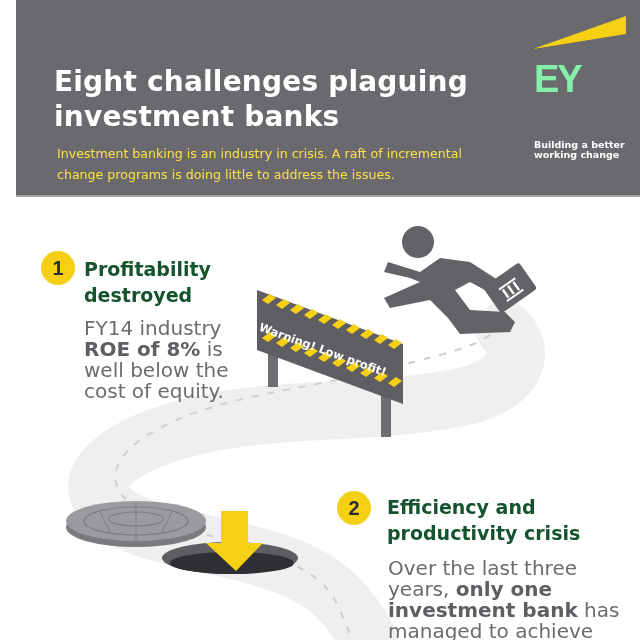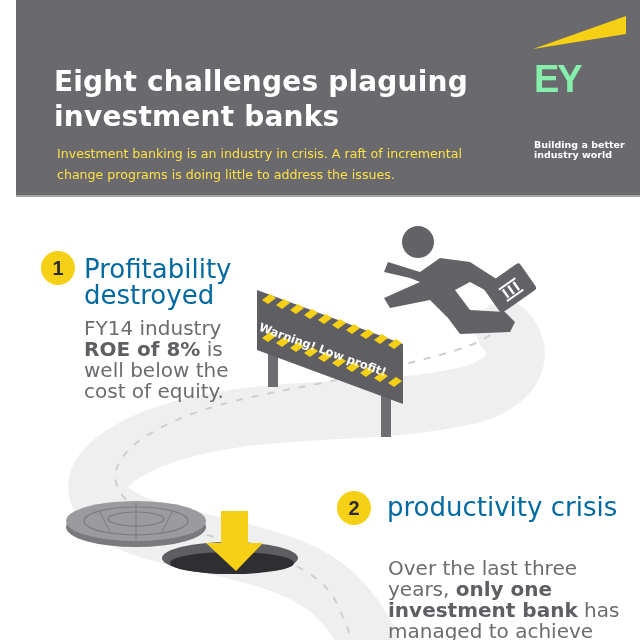--- a/index.html
+++ b/index.html
@@ -34,21 +34,21 @@
 
   .scene { position: absolute; left: 0; top: 199px; width: 640px; height: 441px; }
 
   .badge {
     position: absolute; width: 34px; height: 34px; border-radius: 50%;
     background: #f6d014; color: #2c2c30; font-weight: bold; font-size: 20px;
     display: flex; align-items: center; justify-content: center;
     font-family: "Liberation Sans", sans-serif;
   }
   .heading {
-    position: absolute; color: #0369a1; font-weight: normal; font-size: 26px; line-height: 26px;
+    position: absolute; color: #14532d; font-weight: bold; font-size: 19px; line-height: 26px;
   }
   .body-text {
     position: absolute; color: #6b6b70; font-size: 20px; line-height: 21px;
   }
   .body-text b { color: #5e5e63; }
 
   .barrier-text {
     position: absolute; left: 262px; top: 320px;
     color: #ffffff; font-weight: bold; font-size: 11.5px;
     transform: rotate(20deg); transform-origin: left top; white-space: nowrap;
@@ -66,21 +66,21 @@
     <div>Investment banking is an industry in crisis. A raft of incremental</div>
     <div>change programs is doing little to address the issues.</div>
   </div>
   <div class="logo">
     <svg class="logo-beam" width="100" height="40" viewBox="0 0 100 40">
       <polygon points="2,35 95,2 95,20" fill="#f6d014"></polygon>
     </svg>
     <div class="logo-mark">EY</div>
     <div class="logo-tag">
       <div>Building a better</div>
-      <div>industry world</div>
+      <div>working change</div>
     </div>
   </div>
 </div>
 
 <svg class="scene" width="640" height="441" viewBox="0 199 640 441">
 
   <g>
     <path d="M505,330 C525,350 520,380 470,395 C360,420 250,400 150,440 C70,475 90,510 150,530 C210,548 300,555 340,600 C360,620 365,635 368,640" fill="none" stroke="#efefef" stroke-width="58" stroke-linecap="round"></path>
     <path d="M490,335 C470,350 420,360 360,375 C270,395 200,400 140,440 C100,470 110,500 160,520 C230,545 310,555 335,600 C345,620 350,635 352,640" fill="none" stroke="#cfcfcf" stroke-width="2" stroke-dasharray="7,9"></path>
   </g>
@@ -153,17 +153,18 @@
 <div class="heading" style="left:84px; top:256px;">
   <div>Profitability</div>
   <div>destroyed</div>
 </div>
 <div class="body-text" style="left:84px; top:318px; width:170px;">
   <span>FY14 industry </span><b>ROE of 8%</b><span> is well below the cost of equity.</span>
 </div>
 
 <div class="badge" style="left:337px; top:491px;">2</div>
 <div class="heading" style="left:387px; top:494px;">
+  <div>Efficiency and</div>
   <div>productivity crisis</div>
 </div>
 <div class="body-text" style="left:388px; top:558px; width:236px;">
   <span>Over the last three years, </span><b>only one investment bank</b><span> has managed to achieve an average cost-to-income below 60%.</span>
 </div>
 
 </body></html>

